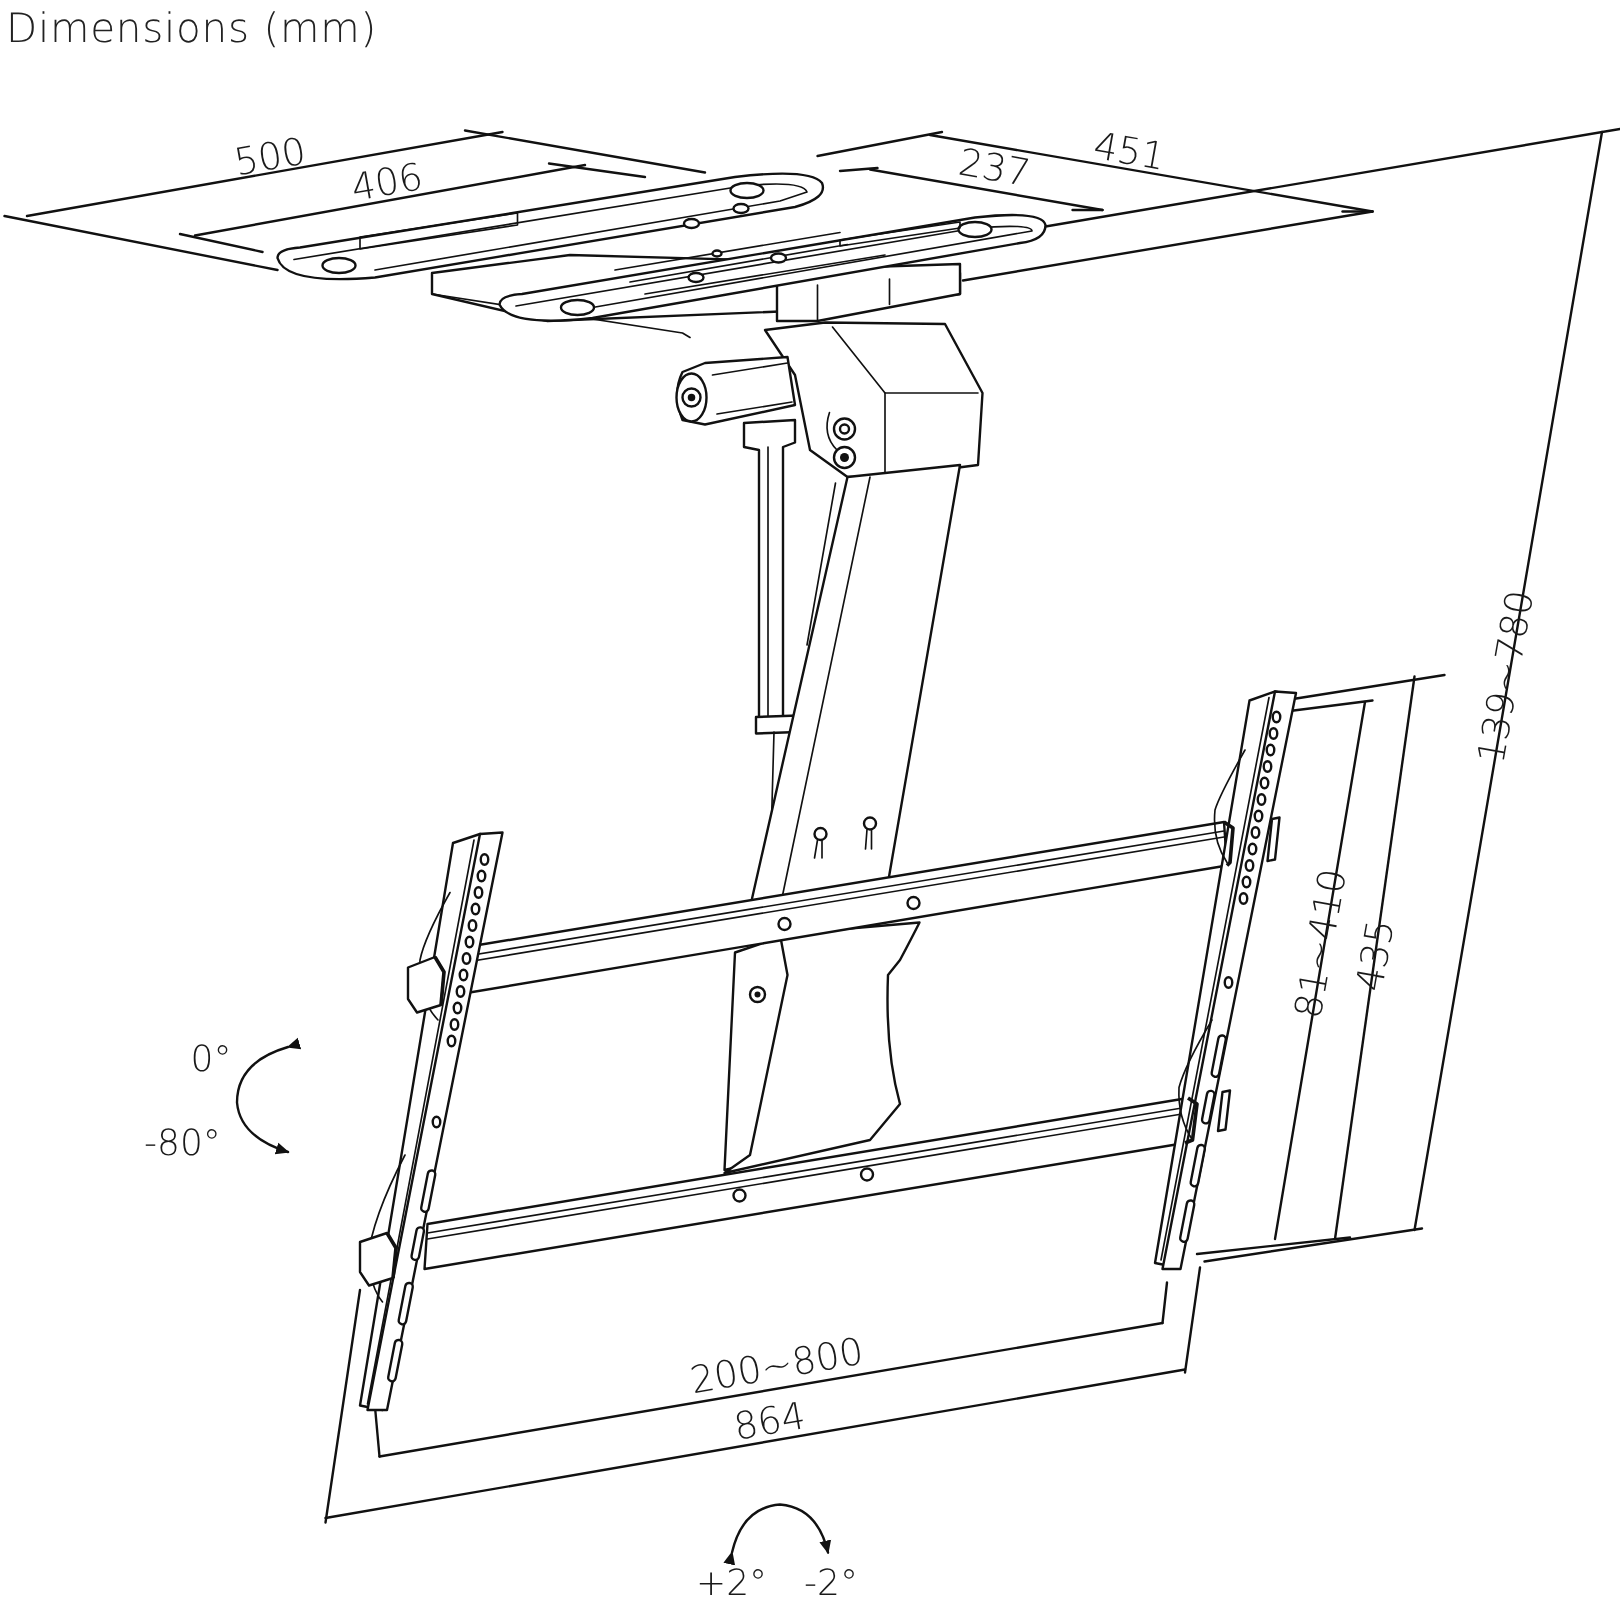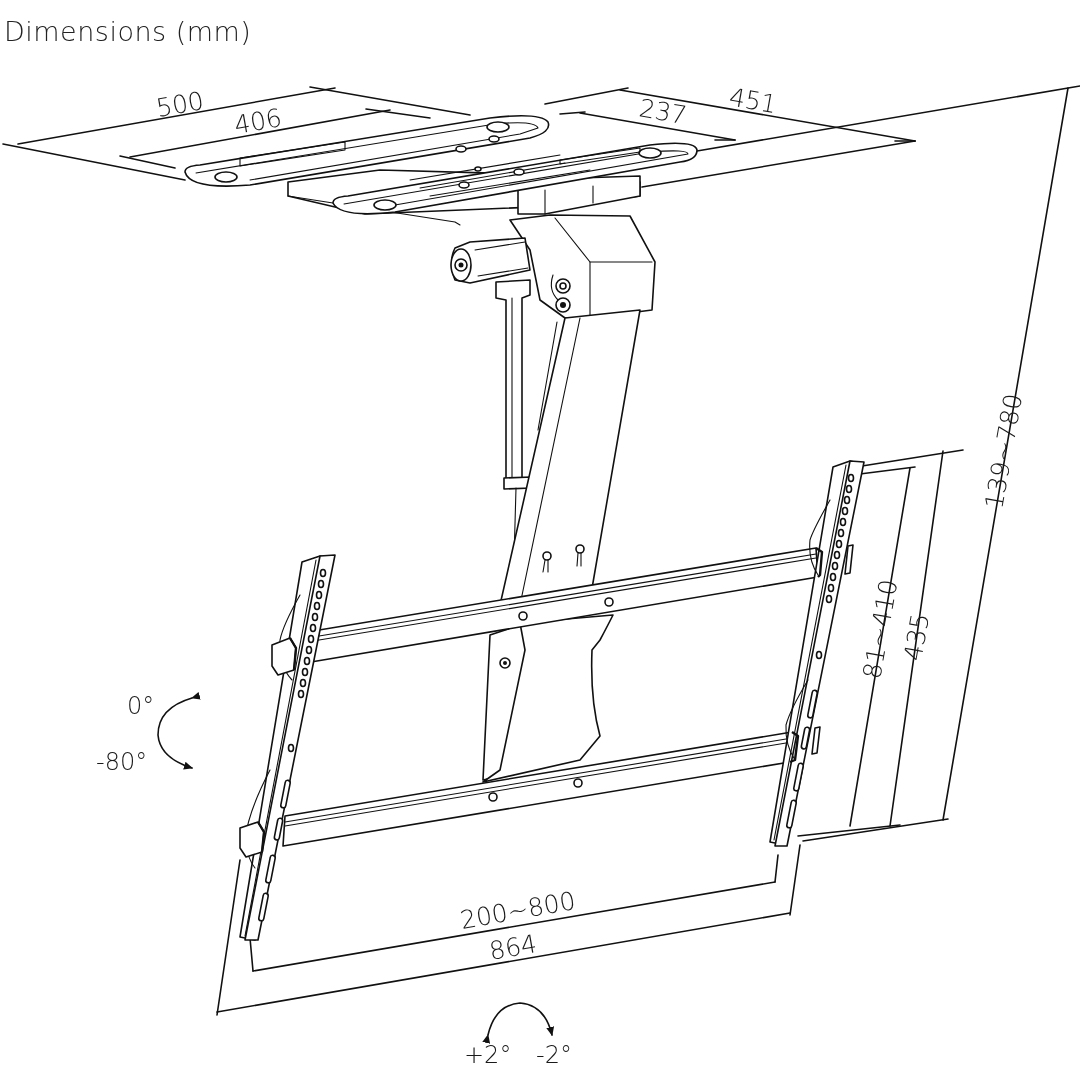--- a/index.html
+++ b/index.html
@@ -11,21 +11,21 @@
       width: 1080px;
       height: 1080px;
       position: relative;
       overflow: hidden;
       font-family: "DejaVu Sans", "Liberation Sans", sans-serif;
       color: #1a1a1a;
     }
     .page-title {
       position: absolute;
       left: 4px;
-      top: 16px;
+      top: 4px;
       font-size: 27px;
       font-weight: 300;
       letter-spacing: 0.5px;
       color: #222222;
       white-space: nowrap;
     }
     svg.drawing {
       position: absolute;
       left: 0;
       top: 0;

